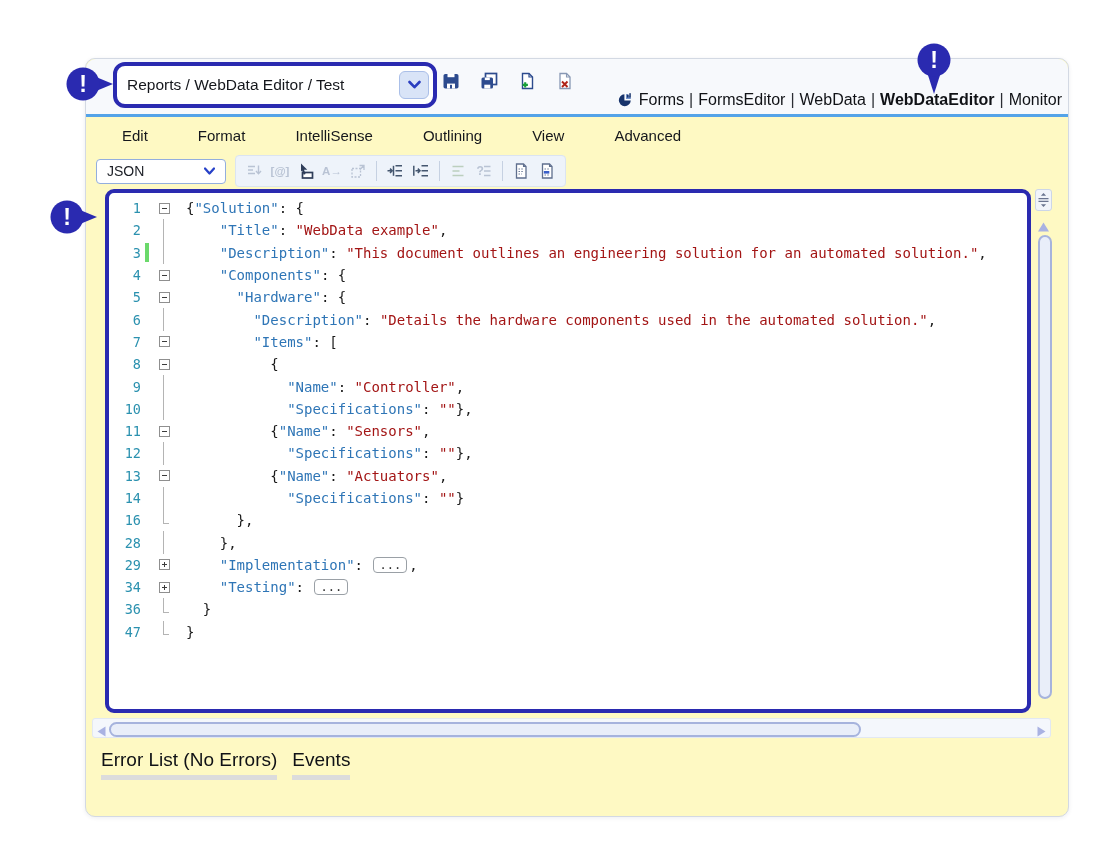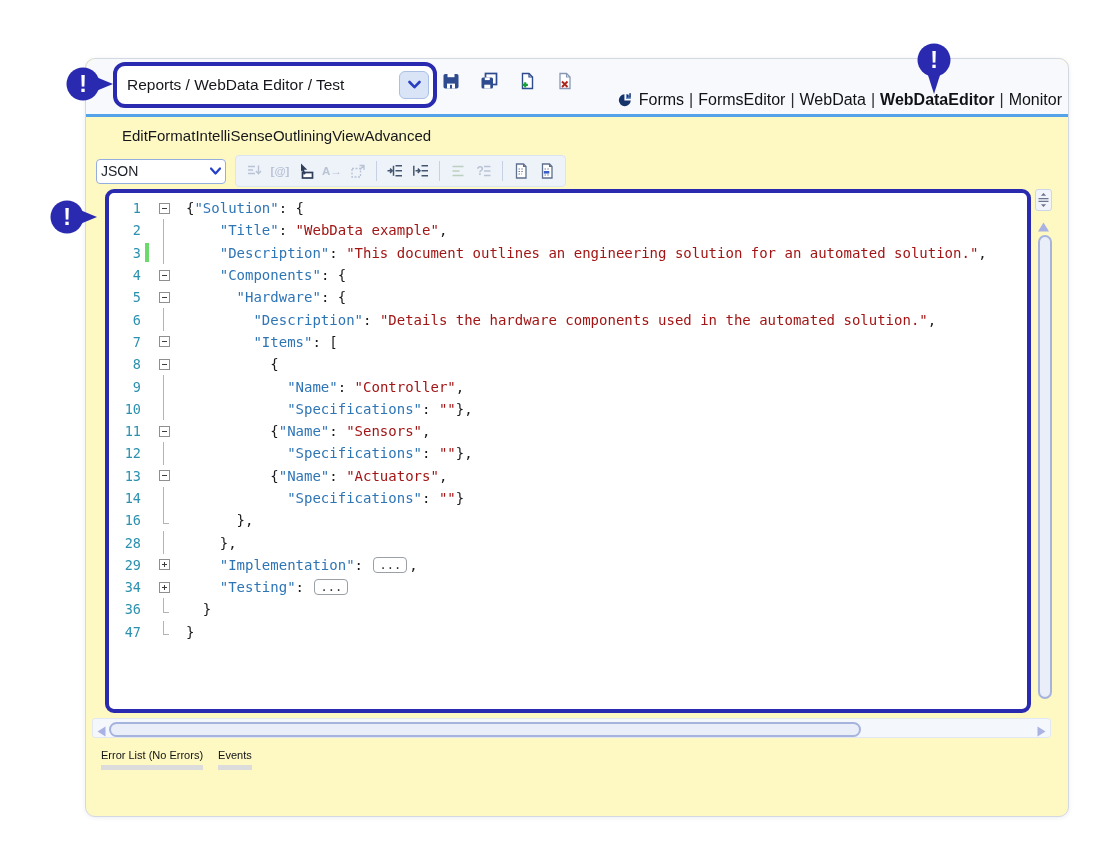--- a/index.html
+++ b/index.html
@@ -18,25 +18,25 @@
           display:flex;align-items:center;justify-content:center;}
   .file-toolbar{position:absolute;left:352px;top:9px;display:flex;gap:13px;}
   .ft-icon{width:25px;height:25px;display:flex;align-items:center;justify-content:center;cursor:pointer;}
   .nav-links{position:absolute;right:6px;top:32px;display:flex;align-items:center;font-size:16px;color:#101216;white-space:nowrap;text-align:right;}
   .nav-links .pie{margin-right:6px;display:flex;}
   .nav-link{cursor:pointer;}
   .nav-link.active{font-weight:bold;}
   .nav-sep{margin:0 5px;color:#2a2d33;}
   
   .menubar{position:absolute;left:0;top:58px;right:0;height:36px;display:flex;align-items:center;
-           padding-left:36px;font-size:15px;color:#15171c;}
+           padding-left:36px;gap:50px;font-size:15px;color:#15171c;}
   .menu-item{cursor:pointer;}
   .toolbar2{position:absolute;left:10px;top:96px;right:10px;height:32px;display:flex;align-items:center;}
   .lang-combo{width:130px;height:25px;border:1px solid #93aede;border-radius:4px;background:#fff;
-              display:flex;align-items:center;padding:0 4px;box-sizing:border-box;font-size:14px;color:#1c1f26;cursor:pointer;}
+              display:flex;align-items:center;padding:0 10px;box-sizing:border-box;font-size:14px;color:#1c1f26;cursor:pointer;}
   .lang-combo .chev{margin-left:auto;display:flex;}
   .tb-strip{display:flex;align-items:center;margin-left:9px;background:#eef3fa;border:1px solid #dbe4f1;
             border-radius:4px;height:30px;padding:0 5px;}
   .tb-icon{width:26px;height:24px;display:flex;align-items:center;justify-content:center;border-radius:3px;cursor:pointer;}
   .tb-txt{font-size:11.5px;font-weight:bold;letter-spacing:0;}
   .tb-sep{width:1px;height:20px;background:#c6d1e2;margin:0 5px;}
   
   .editor-annotation{position:absolute;left:19px;top:130px;width:918px;height:516px;border:4px solid #2a2ab0;
                      border-radius:9px;background:#fff;overflow:hidden;}
   .editor{position:absolute;inset:0;padding-top:4px;cursor:text;}
@@ -63,21 +63,21 @@
          border-radius:3px;box-sizing:border-box;display:flex;align-items:center;justify-content:center;cursor:row-resize;}
   .vup{position:absolute;left:2px;top:29px;cursor:pointer;}
   .vthumb{position:absolute;left:3px;top:46px;width:10px;height:460px;border:2px solid #a6b3dd;background:#e9eef9;border-radius:7px;cursor:pointer;}
   .hscroll{position:absolute;left:6px;top:659px;width:959px;height:20px;background:#f4f7fc;border:1px solid #e2e8f2;
            border-radius:3px;box-sizing:border-box;}
   .harrow{position:absolute;top:4px;cursor:pointer;}
   .hthumb{position:absolute;left:16px;top:2.5px;width:748px;height:11px;border:2px solid #a6b3dd;background:#e9eef9;border-radius:8px;cursor:pointer;}
   
   .tabs{position:absolute;left:15px;top:690px;display:flex;gap:15px;}
   .tab{display:inline-block;cursor:pointer;}
-  .tab-label{font-size:11px;color:#101216;white-space:nowrap;}
+  .tab-label{font-size:19px;color:#101216;white-space:nowrap;}
   .tab-strip{height:5px;background:#dcdcdc;margin-top:4px;}
   .statusbar{position:absolute;left:1px;right:1px;bottom:1px;height:33px;background:#e9eff9;
              border-radius:0 0 9px 9px;display:flex;align-items:center;font-size:14.5px;color:#15171c;}
   .status-ready{margin-left:14px;}
   .status-right{margin-left:auto;display:flex;align-items:center;margin-right:28px;}
   .st{margin-left:38px;}
   .slider{position:relative;width:140px;height:18px;margin-left:20px;}
   .slider-track{position:absolute;top:7.5px;left:0;right:0;height:3px;background:#b9c5db;border-radius:2px;}
   .slider-cap{position:absolute;top:6px;left:0;width:9px;height:6px;background:#9fb0cc;border-radius:3px;}
   .slider-thumb{position:absolute;top:0;left:22px;width:30px;height:17px;background:#1717cc;border:1px solid #0f0fb2;border-radius:5px;cursor:pointer;}

